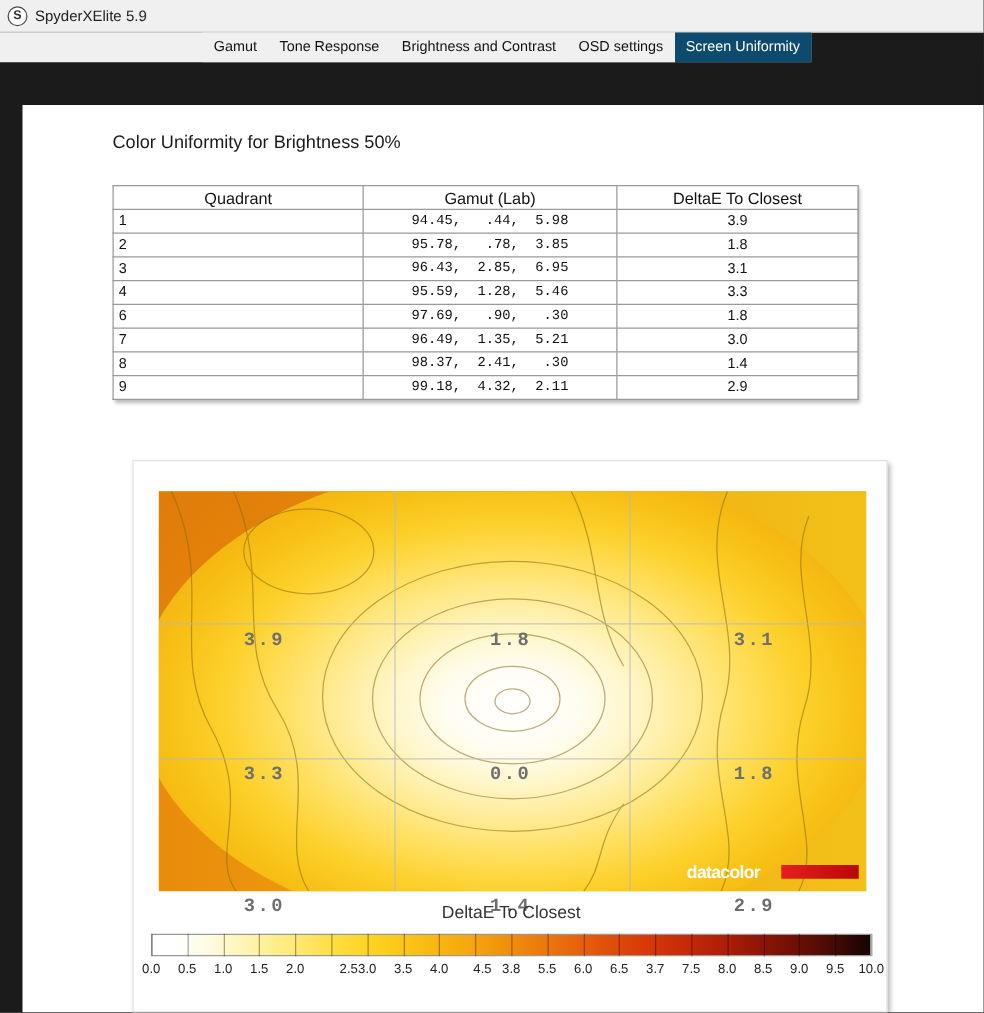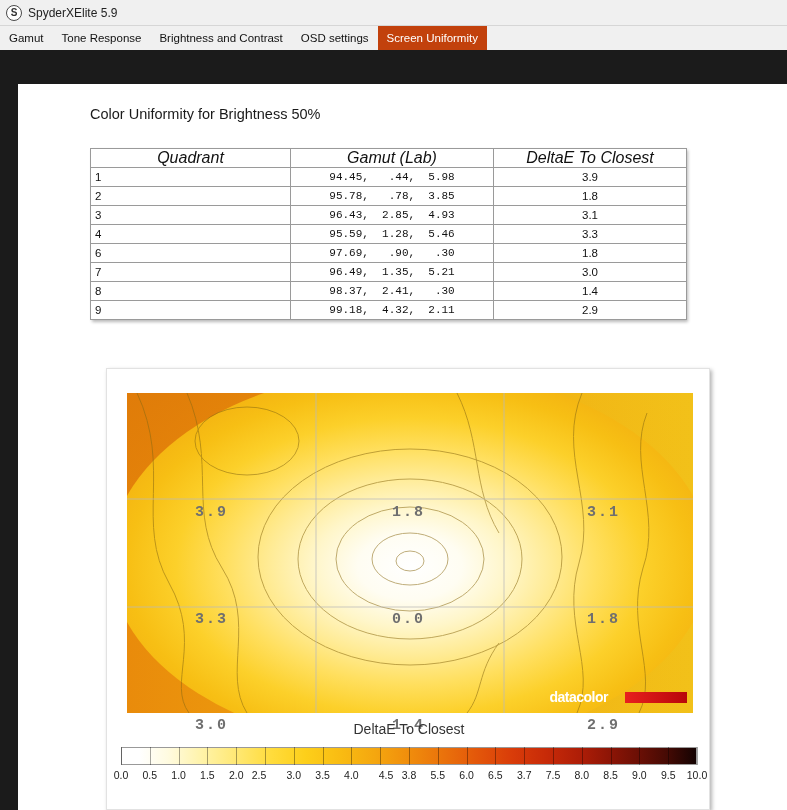--- a/index.html
+++ b/index.html
@@ -39,35 +39,36 @@
   .app-title {
     font-size: 12px;
     color: #222;
     white-space: nowrap;
   }
 
   
   .tabstrip {
     position: absolute;
     left: 0; top: 26px;
-    width: 787px; height: 24px;
+    width: 649px; height: 24px;
     background: #f0f0f0;
     display: flex;
+    justify-content: flex-end;
     align-items: stretch;
   }
   .tab {
     font-size: 11.5px;
     color: #111;
     padding: 0 9px;
     display: flex; align-items: center;
     background: #f0f0f0;
     white-space: nowrap;
   }
   .tab.selected {
-    background: #c2410c;
+    background: #0c4a6e;
     color: #ffffff;
   }
 
   
   .darkframe {
     position: absolute;
     left: 0; top: 50px;
     width: 787px; height: 760px;
     background: #1b1b1b;
   }
@@ -101,21 +102,21 @@
     font-size: 11.5px;
     color: #111;
     table-layout: fixed;
   }
   table.data th, table.data td {
     border: 1px solid #9a9a9a;
     height: 19px;
     padding: 0 4px;
     font-weight: normal;
   }
-  table.data th { text-align: center; font-size: 16px; font-style: italic; }
+  table.data th { text-align: center; font-size: 13px; }
   .col-q { width: 200px; }
   .col-c { width: 203px; }
   .col-d { width: 193px; }
   td.q { text-align: left; }
   td.c { text-align: center; font-family: "Liberation Mono", monospace; font-size: 11px; white-space: pre; }
   td.d { text-align: center; }
 
   
   .map-panel {
     position: absolute;
@@ -247,21 +248,21 @@
               <td class="c">94.45,   .44,  5.98</td>
               <td class="d">3.9</td>
             </tr>
             <tr>
               <td class="q">2</td>
               <td class="c">95.78,   .78,  3.85</td>
               <td class="d">1.8</td>
             </tr>
             <tr>
               <td class="q">3</td>
-              <td class="c">96.43,  2.85,  4.93</td>
+              <td class="c">96.43,  2.85,  6.95</td>
               <td class="d">3.1</td>
             </tr>
             <tr>
               <td class="q">4</td>
               <td class="c">95.59,  1.28,  5.46</td>
               <td class="d">3.3</td>
             </tr>
             <tr>
               <td class="q">6</td>
               <td class="c">97.69,   .90,   .30</td>
@@ -389,21 +390,21 @@
             <div class="legend-tick" style="left: 576px;"></div>
           </div>
       </div>
 
       <div class="legend-scale" id="legend-scale">
           <div class="legend-num" style="left: 14px;">0.0</div>
           <div class="legend-num" style="left: 42.8px;">0.5</div>
           <div class="legend-num" style="left: 71.6px;">1.0</div>
           <div class="legend-num" style="left: 100.4px;">1.5</div>
           <div class="legend-num" style="left: 129.2px;">2.0</div>
-          <div class="legend-num" style="left: 152px;">2.5</div>
+          <div class="legend-num" style="left: 172px;">2.5</div>
           <div class="legend-num" style="left: 186.8px;">3.0</div>
           <div class="legend-num" style="left: 215.6px;">3.5</div>
           <div class="legend-num" style="left: 244.4px;">4.0</div>
           <div class="legend-num" style="left: 279px;">4.5</div>
           <div class="legend-num" style="left: 302px;">3.8</div>
           <div class="legend-num" style="left: 330.8px;">5.5</div>
           <div class="legend-num" style="left: 359.6px;">6.0</div>
           <div class="legend-num" style="left: 388.4px;">6.5</div>
           <div class="legend-num" style="left: 417.2px;">3.7</div>
           <div class="legend-num" style="left: 446px;">7.5</div>

